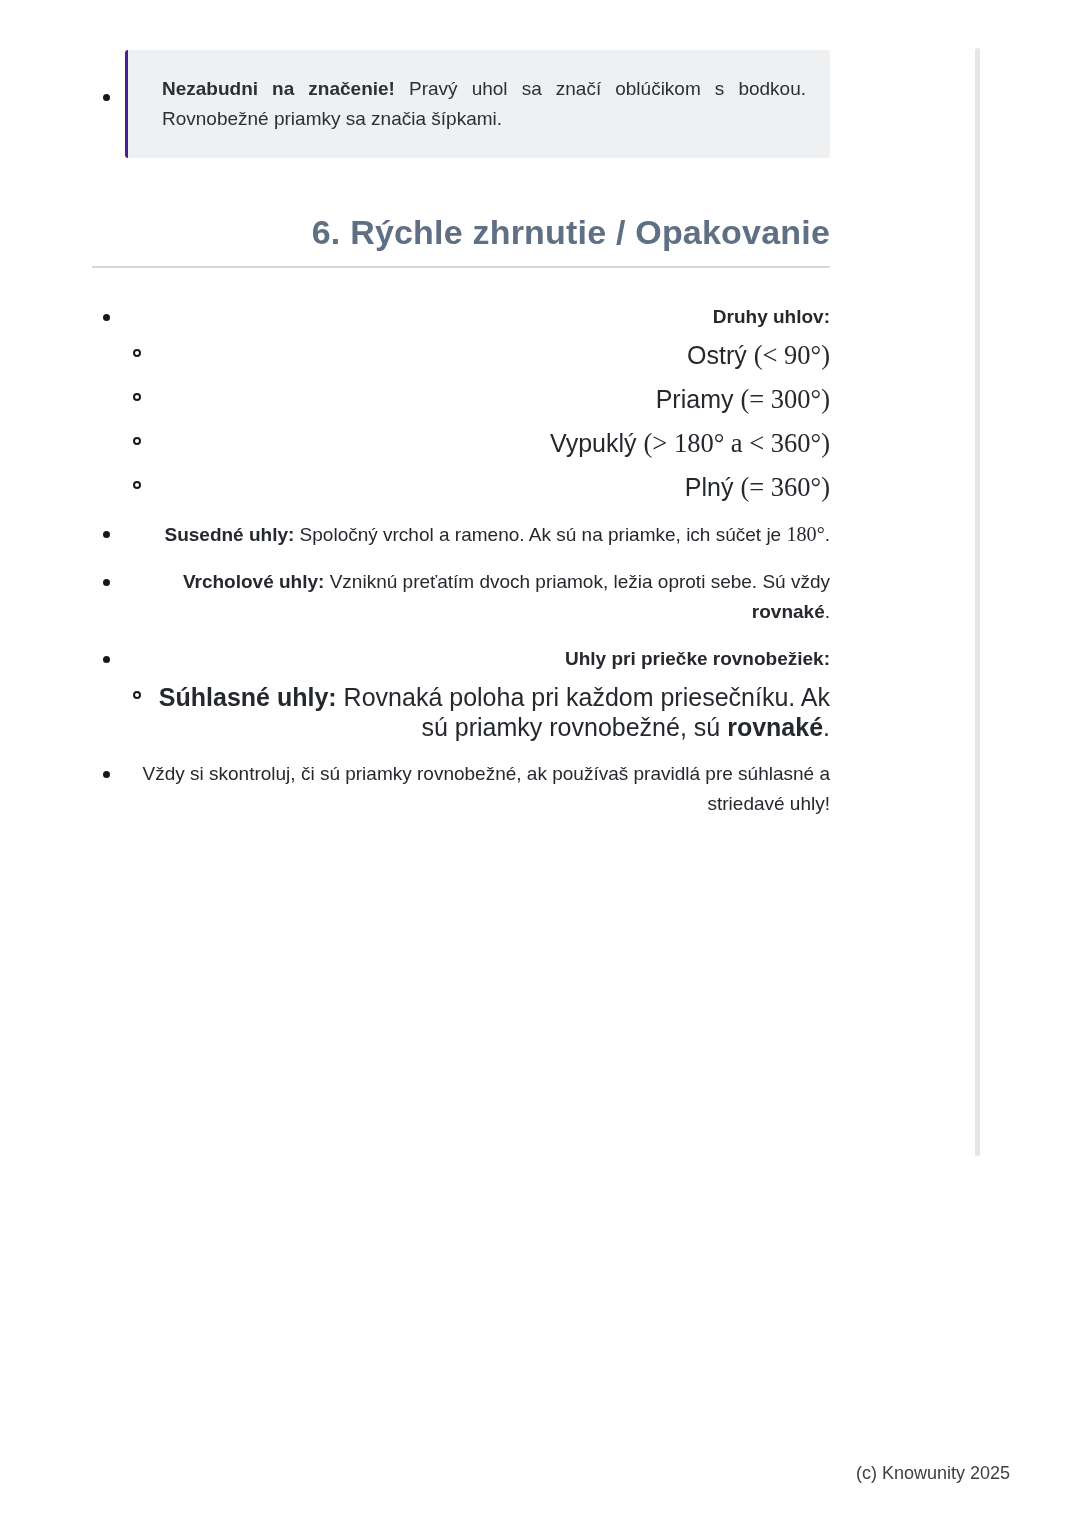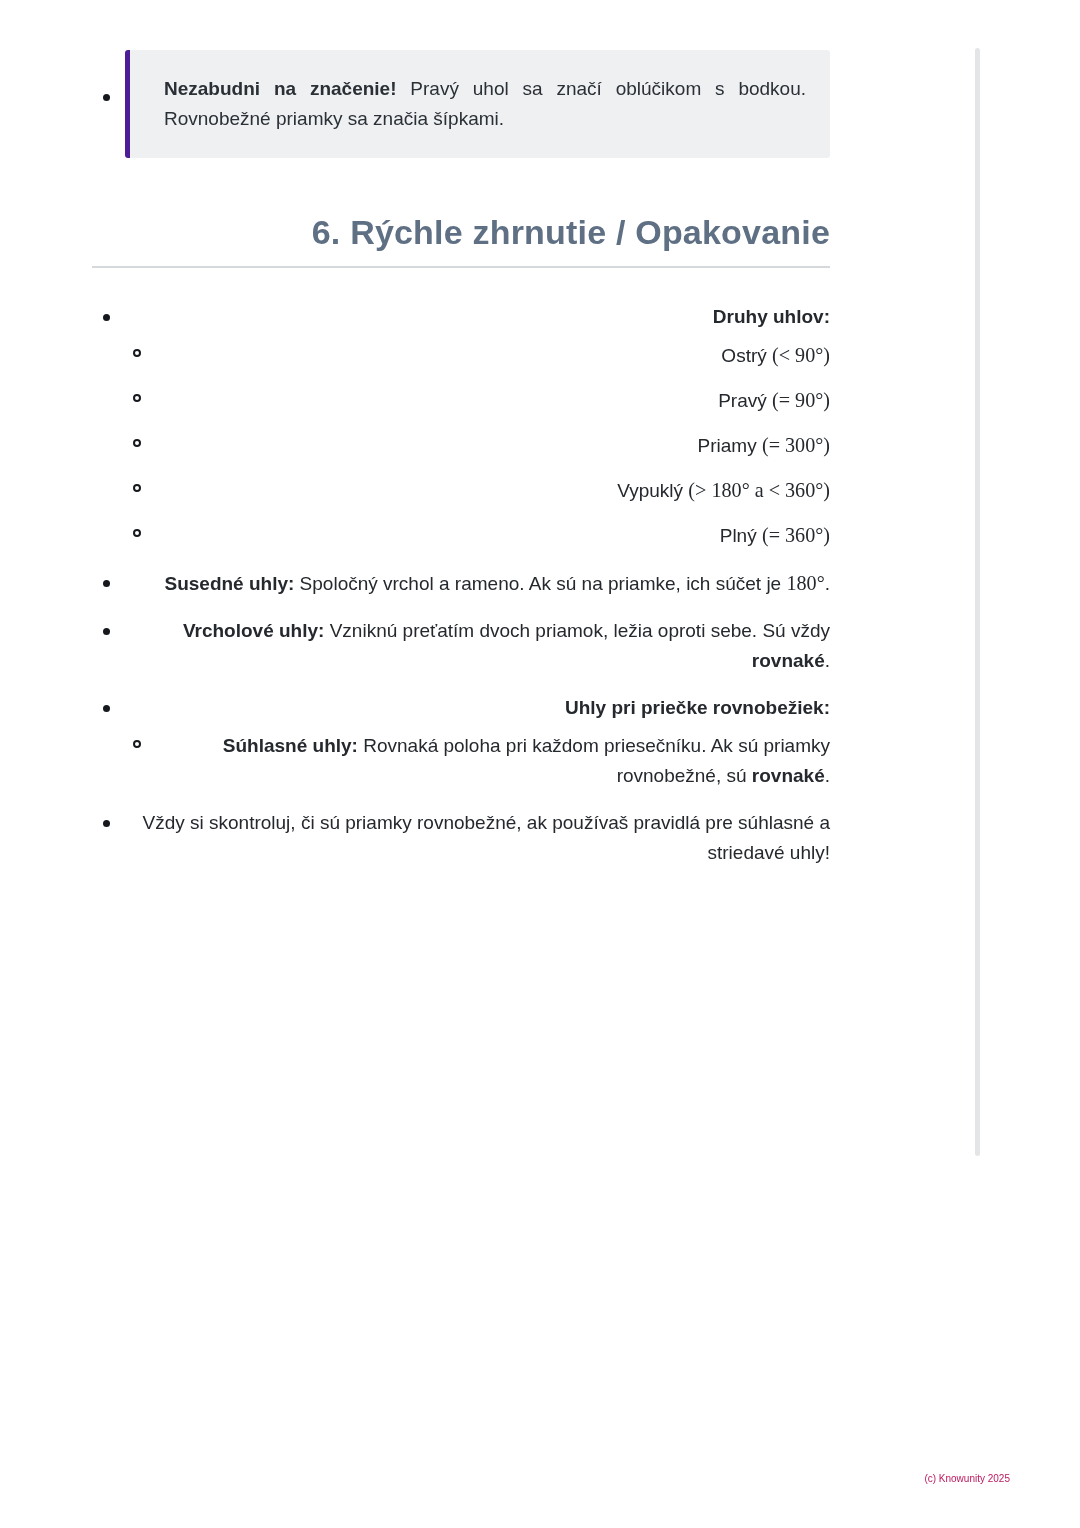--- a/index.html
+++ b/index.html
@@ -51,21 +51,21 @@
   li.l1.callout-li::before {
     top: 44px;
   }
   ul.sub {
     margin-top: 8px;
     margin-bottom: 6px;
   }
   li.l2 {
     position: relative;
     padding-left: 32px;
-    font-size: 19px;
+    font-size: 25px;
     line-height: 30px;
     margin-bottom: 14px;
   }
   li.l2::before {
     content: "";
     position: absolute;
     left: 8px;
     top: 9px;
     width: 8px;
     height: 8px;
@@ -75,21 +75,21 @@
     box-sizing: border-box;
   }
   .b { font-weight: 700; }
   .math {
     font-family: "Liberation Serif", serif;
     font-size: 1.06em;
   }
   
   .callout {
     background: #eef0f2;
-    border-left: 5px solid #4c1d95;
+    border-left: 3px solid #4c1d95;
     border-radius: 3px;
     padding: 24px 24px 24px 34px;
     font-size: 19px;
     line-height: 30px;
     color: #2b3036;
     text-align: justify;
   }
   
   h2.heading {
     margin: 54px 0 14px 0;
@@ -121,22 +121,22 @@
     top: 48px;
     width: 5px;
     height: 1108px;
     background: #e4e5e7;
     border-radius: 3px;
   }
   .footer {
     position: absolute;
     right: 70px;
     bottom: 44px;
-    font-size: 10px;
-    color: #be185d;
+    font-size: 18px;
+    color: #404040;
   }
 </style>
 </head>
 <body>
 
 <div class="content">
 
   <ul class="list">
     <li class="l1 callout-li">
       <div class="callout">
@@ -148,21 +148,20 @@
   <h2 class="heading">6. Rýchle zhrnutie / Opakovanie</h2>
   <hr class="rule">
 
 
   <ul class="list summary">
 
     <li class="l1">
       <span class="b">Druhy uhlov:</span>
       <ul class="list sub">
         <li class="l2"><span>Ostrý </span><span class="math">(&lt; 90°)</span></li>
-        <li class="l2"><span>Pravý </span><span class="math">(= 90°)</span></li>
         <li class="l2"><span>Priamy </span><span class="math">(= 300°)</span></li>
         <li class="l2"><span>Vypuklý </span><span class="math">(&gt; 180° a &lt; 360°)</span></li>
         <li class="l2"><span>Plný </span><span class="math">(= 360°)</span></li>
       </ul>
     </li>
 
     <li class="l1">
       <span class="b">Susedné uhly:</span><span> Spoločný vrchol a rameno. Ak sú na priamke, ich súčet je </span><span class="math">180°</span><span>.</span>
     </li>
 

